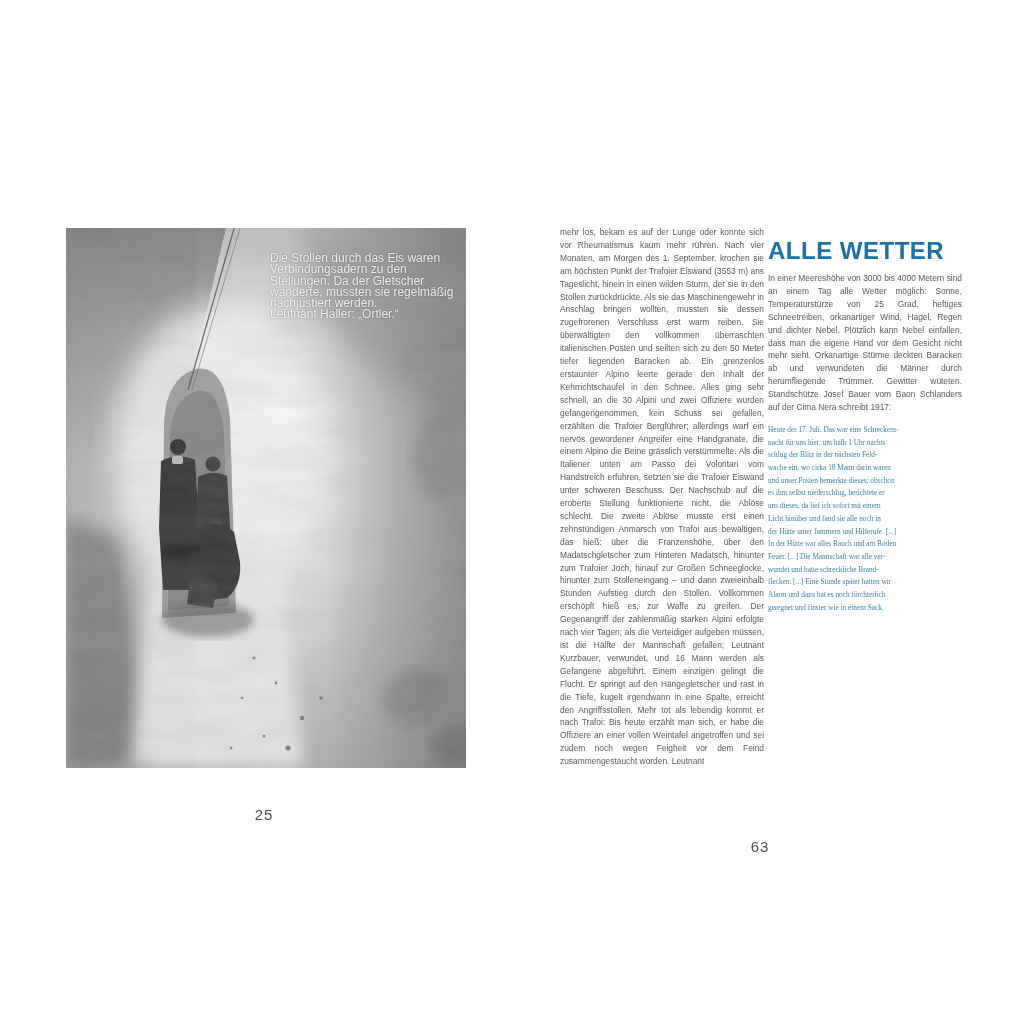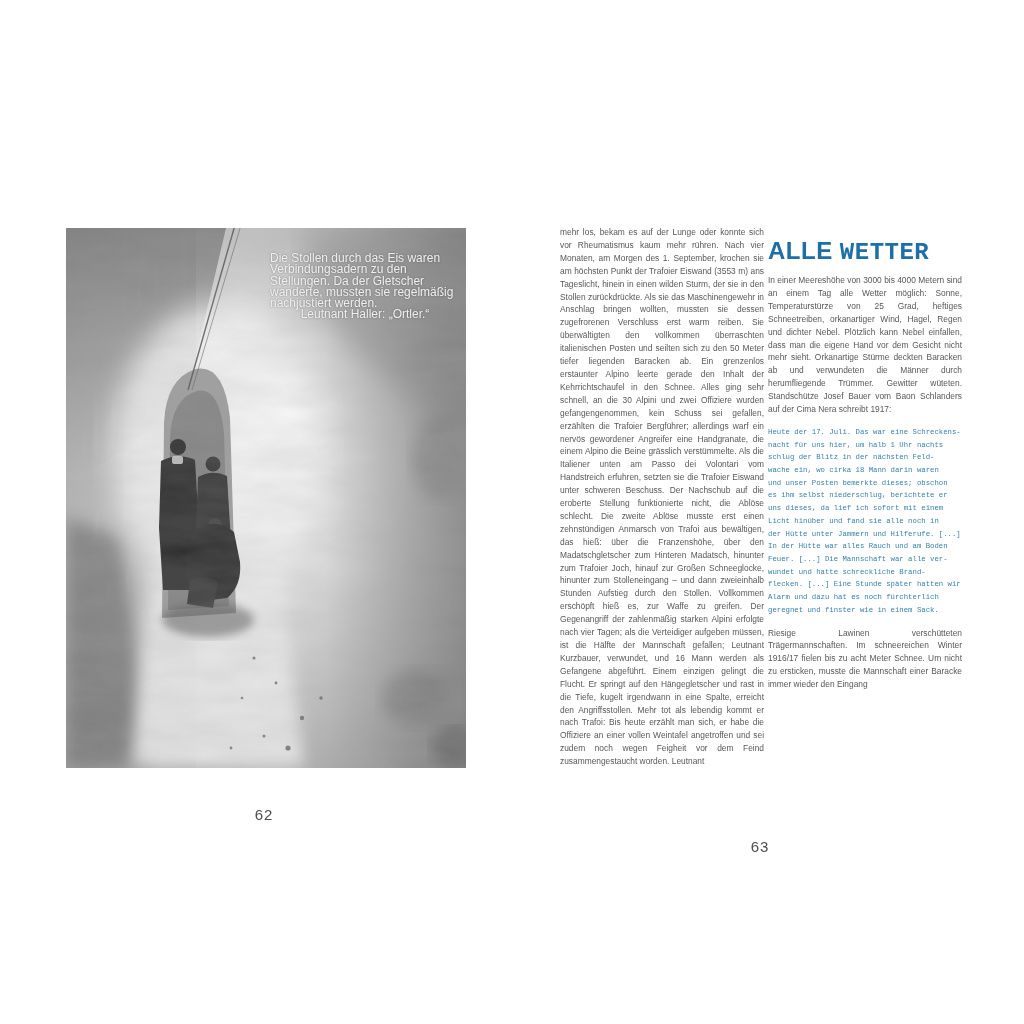--- a/index.html
+++ b/index.html
@@ -18,21 +18,21 @@
     width: 400px; height: 540px;
     overflow: hidden;
   }
   .photo-svg { position: absolute; inset: 0; width: 400px; height: 540px; display: block; }
   .photo-caption {
     position: absolute; left: 204px; top: 25px; width: 190px;
     color: #f0f0f0;
     font-size: 12px; line-height: 11.3px;
     text-shadow: 0 0 2px rgba(40,40,40,0.45);
   }
-  .photo-caption .credit { margin-top: 0; text-align: center; }
+  .photo-caption .credit { margin-top: 0; }
 
   
   .page-number {
     position: absolute; width: 64px; text-align: center;
     top: 806px;
     color: #4d4d4d; font-size: 15px; font-weight: 300; letter-spacing: 1px;
   }
   .page-number.left  { left: 232px; }
   .page-number.right { left: 728px; margin-top: 32px; }
 
@@ -50,26 +50,26 @@
 
   .section-heading {
     margin: 10px 0 6px 0;
     color: var(--heading_blue, #1d6fa5);
     font-size: 24px; line-height: 30px;
     letter-spacing: 0.5px;
     text-align: left;
     white-space: nowrap;
   }
   .section-heading .h-sans  { font-family: "Liberation Sans", sans-serif; font-weight: 600; }
-  .section-heading .h-serif { font-family: Liberation Mono, monospace; font-weight: 700; }
+  .section-heading .h-serif { font-family: Liberation Sans, sans-serif; font-weight: 700; }
 
   .quote-block {
     margin: 10px 0 10px 0;
     color: var(--quote_blue, #3780a8);
-    font-family: Liberation Mono, monospace;
+    font-family: Liberation Serif, serif;
     font-size: 7.3px; line-height: 12.7px;
     white-space: pre-line;
     text-align: left;
   }
 </style>
 </head>
 <body>
 
 <div class="spread">
 
@@ -155,21 +155,21 @@
 
         <rect width="400" height="540" filter="url(#ice)" opacity="0.28"></rect>
       </svg>
 
       <div class="photo-caption">
         <div>Die Stollen durch das Eis waren Verbindungsadern zu den Stellungen. Da der Gletscher wanderte, mussten sie regelmäßig nachjustiert werden.</div>
         <div class="credit">Leutnant Haller: „Ortler.“</div>
       </div>
     </div>
 
-    <div class="page-number left">62</div>
+    <div class="page-number left">25</div>
   </div>
 
   <div>
 
     <div class="col col-1">
       <p>mehr los, bekam es auf der Lunge oder konnte sich vor Rheumatismus kaum mehr rühren. Nach vier Monaten, am Morgen des 1. September, krochen sie am höchsten Punkt der Trafoier Eiswand (3553 m) ans Tageslicht, hinein in einen wilden Sturm, der sie in den Stollen zurückdrückte. Als sie das Maschinengewehr in Anschlag bringen wollten, mussten sie dessen zugefrorenen Verschluss erst warm reiben. Sie überwältigten den vollkommen überraschten italienischen Posten und seilten sich zu den 50 Meter tiefer liegenden Baracken ab. Ein grenzenlos erstaunter Alpino leerte gerade den Inhalt der Kehrrichtschaufel in den Schnee. Alles ging sehr schnell, an die 30 Alpini und zwei Offiziere wurden gefangengenommen, kein Schuss sei gefallen, erzählten die Trafoier Bergführer; allerdings warf ein nervös gewordener Angreifer eine Handgranate, die einem Alpino die Beine grässlich verstümmelte. Als die Italiener unten am Passo dei Volontari vom Handstreich erfuhren, setzten sie die Trafoier Eiswand unter schweren Beschuss. Der Nachschub auf die eroberte Stellung funktionierte nicht, die Ablöse schlecht. Die zweite Ablöse musste erst einen zehnstündigen Anmarsch von Trafoi aus bewältigen, das hieß: über die Franzenshöhe, über den Madatschgletscher zum Hinteren Madatsch, hinunter zum Trafoier Joch, hinauf zur Großen Schneeglocke, hinunter zum Stolleneingang – und dann zweieinhalb Stunden Aufstieg durch den Stollen. Vollkommen erschöpft hieß es, zur Waffe zu greifen. Der Gegenangriff der zahlenmäßig starken Alpini erfolgte nach vier Tagen; als die Verteidiger aufgeben müssen, ist die Hälfte der Mannschaft gefallen; Leutnant Kurzbauer, verwundet, und 16 Mann werden als Gefangene abgeführt. Einem einzigen gelingt die Flucht. Er springt auf den Hängegletscher und rast in die Tiefe, kugelt irgendwann in eine Spalte, erreicht den Angriffsstollen. Mehr tot als lebendig kommt er nach Trafoi: Bis heute erzählt man sich, er habe die Offiziere an einer vollen Weintafel angetroffen und sei zudem noch wegen Feigheit vor dem Feind zusammengestaucht worden. Leutnant</p>
     </div>
 
     <div class="col col-2">
 
@@ -186,19 +186,18 @@
 uns dieses, da lief ich sofort mit einem
 Licht hinüber und fand sie alle noch in
 der Hütte unter Jammern und Hilferufe. [...]
 In der Hütte war alles Rauch und am Boden
 Feuer. [...] Die Mannschaft war alle ver-
 wundet und hatte schreckliche Brand-
 flecken. [...] Eine Stunde später hatten wir
 Alarm und dazu hat es noch fürchterlich
 geregnet und finster wie in einem Sack.</div>
 
-      <p>Riesige Lawinen verschütteten Trägermannschaften. Im schneereichen Winter 1916/17 fielen bis zu acht Meter Schnee. Um nicht zu ersticken, musste die Mannschaft einer Baracke immer wieder den Eingang</p>
     </div>
 
     <div class="page-number right">63</div>
   </div>
 
 </div>
 
 </body></html>

